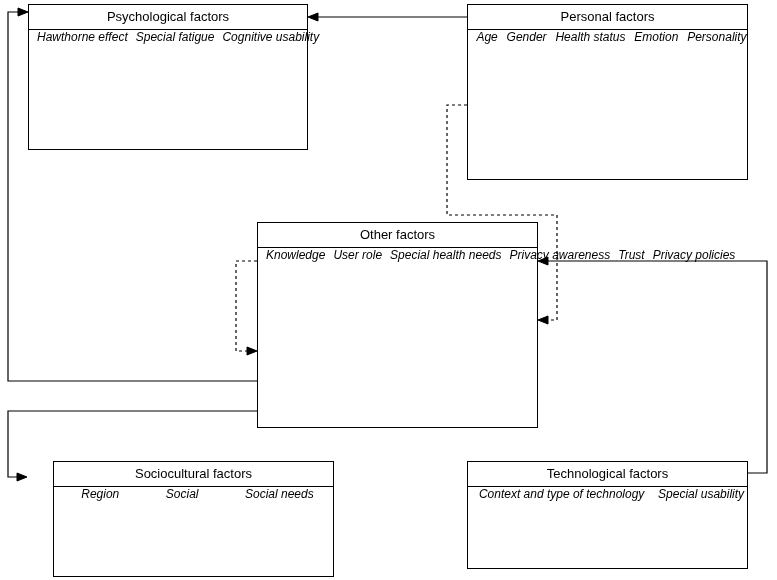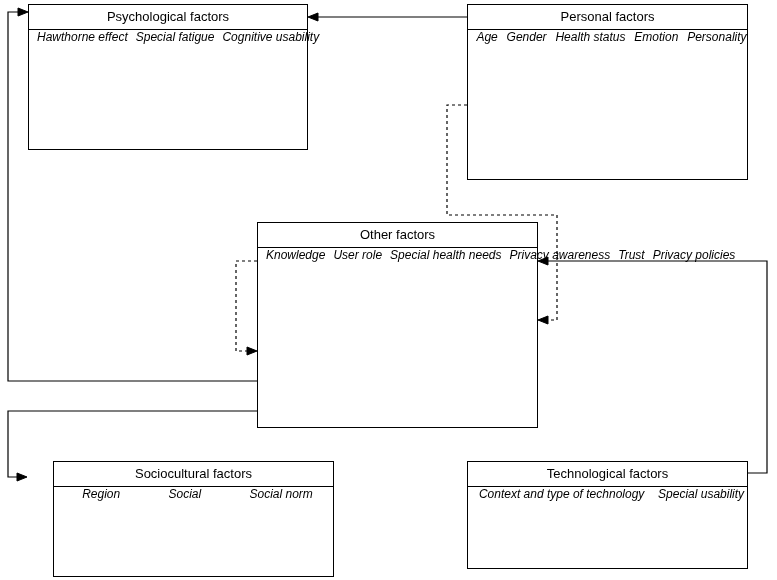--- a/index.html
+++ b/index.html
@@ -144,21 +144,21 @@
       <div class="box-item">Trust</div>
       <div class="box-item">Privacy policies</div>
     </div>
   </div>
 
   <div class="box" id="box-sociocultural">
     <div class="box-title">Sociocultural factors</div>
     <div class="box-items">
       <div class="box-item">Region</div>
       <div class="box-item">Social</div>
-      <div class="box-item">Social norm</div>
+      <div class="box-item">Social needs</div>
     </div>
   </div>
 
   <div class="box" id="box-technological">
     <div class="box-title">Technological factors</div>
     <div class="box-items">
       <div class="box-item">Context and type of technology</div>
       <div class="box-item">Special usability</div>
     </div>
   </div>

